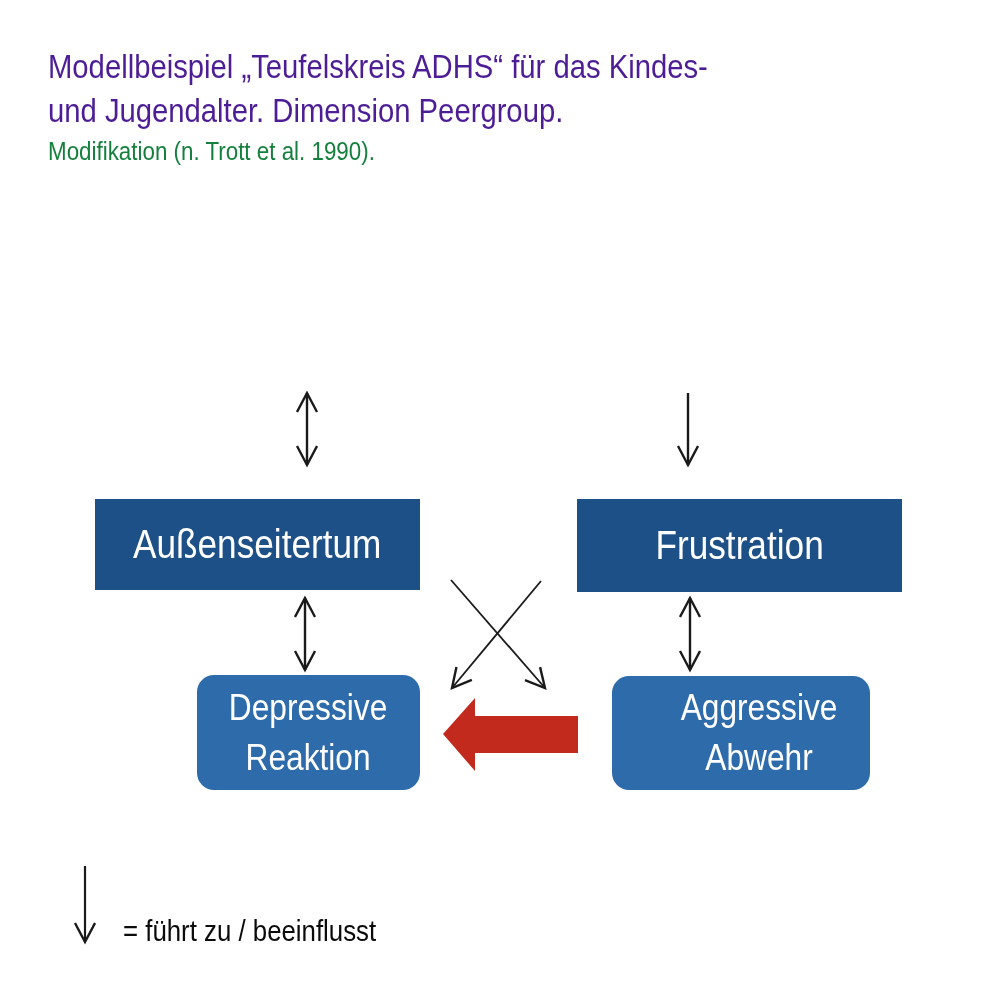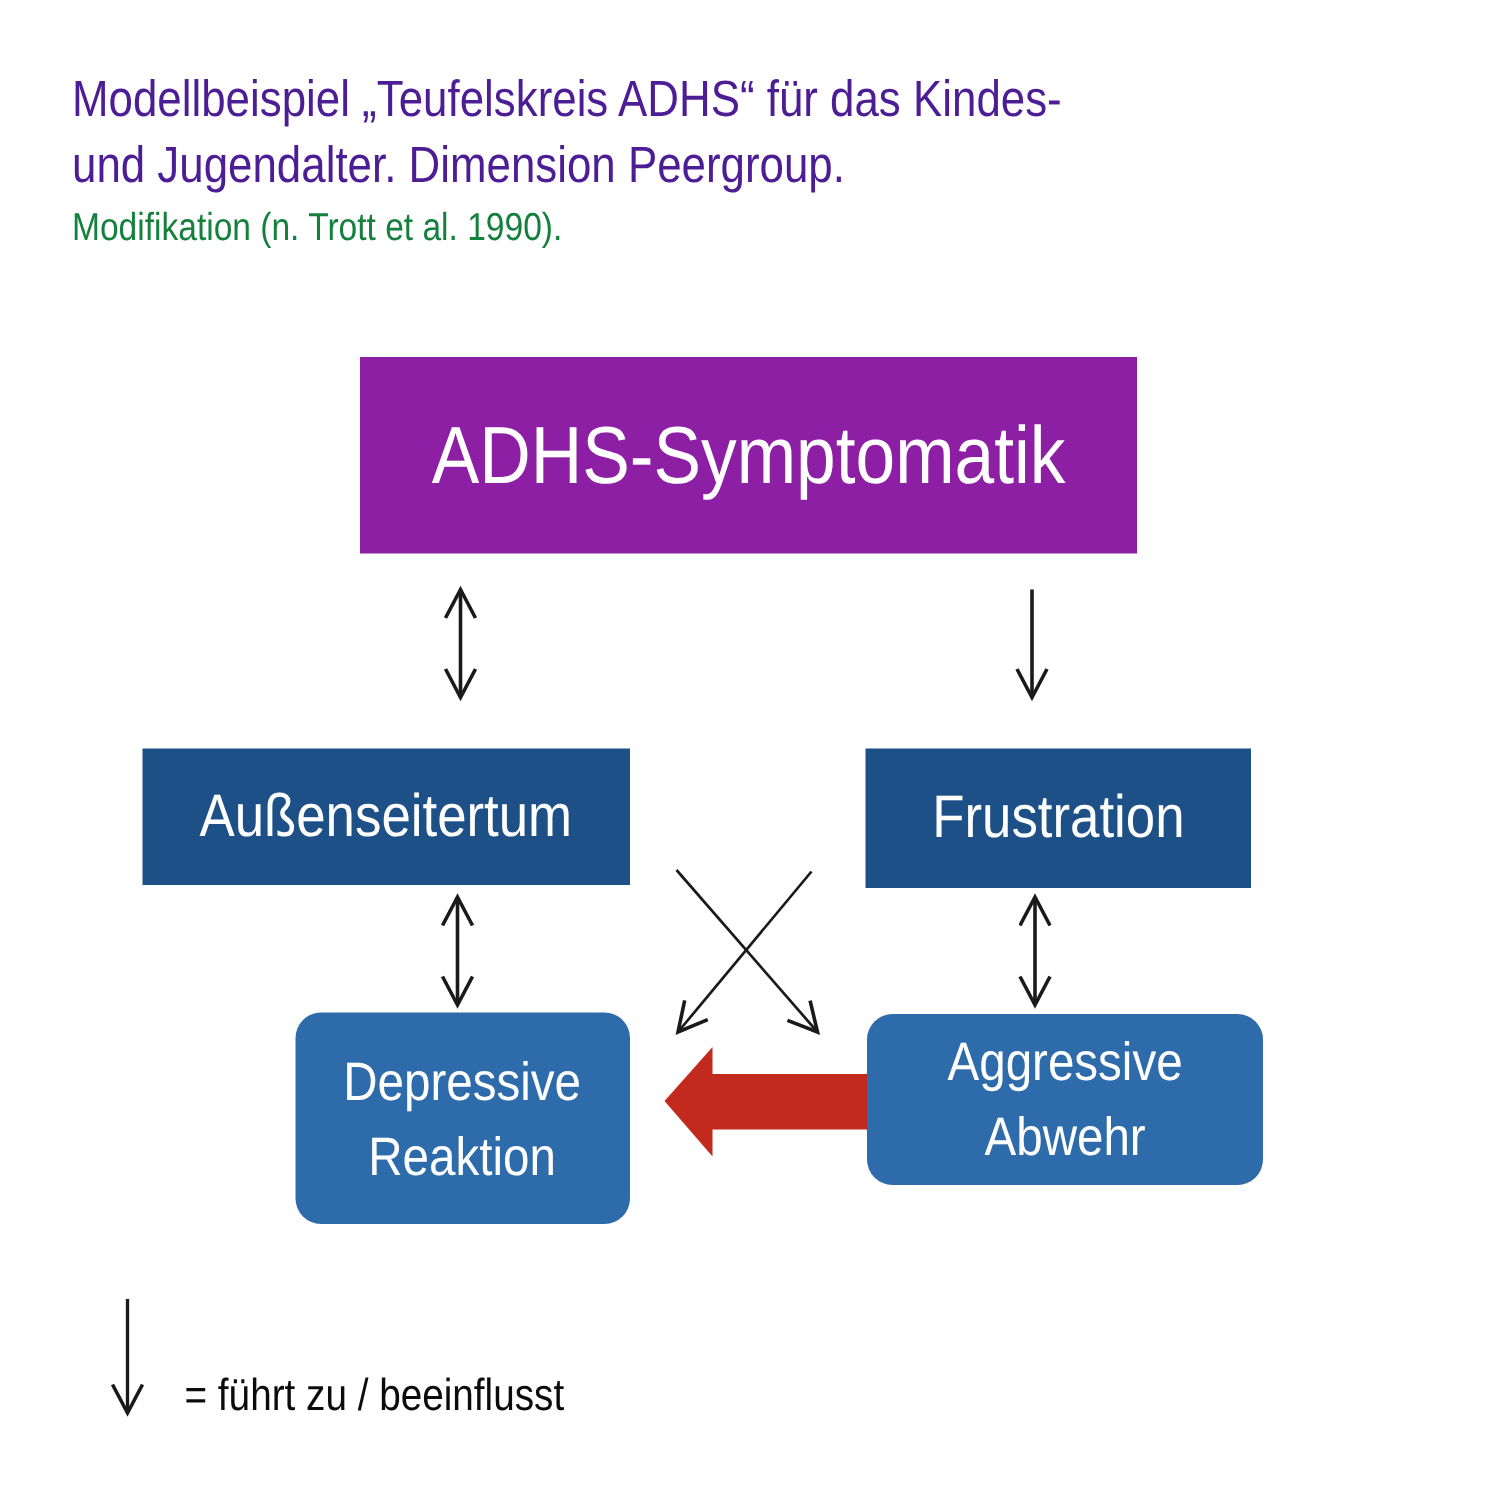--- a/index.html
+++ b/index.html
@@ -12,24 +12,24 @@
   .cond-c{transform:scaleX(0.88);transform-origin:center center;display:inline-block;}
 
   .title-block{position:absolute;left:48px;top:44px;}
   .title-line{font-size:34px;line-height:44px;font-weight:400;color:#4c1d95;}
   .subtitle-line{font-size:26px;line-height:34px;font-weight:400;color:#15803d;margin-top:2px;}
 
   .node{position:absolute;display:flex;align-items:center;justify-content:center;
         color:#ffffff;text-align:center;}
   .node-adhs{left:240px;top:238px;width:518px;height:131px;background:#8C1FA4;font-size:54px;}
   .node-aussen{left:95px;top:499px;width:325px;height:91px;background:#1E5088;font-size:40px;}
-  .node-frust{left:577px;top:499px;width:257px;height:93px;background:#1E5088;font-size:40px;}
+  .node-frust{left:577px;top:499px;width:325px;height:93px;background:#1E5088;font-size:40px;}
   .node-round{background:#2E6BAB;border-radius:17px;font-size:36px;line-height:50px;white-space:pre-line;}
-  .node-depress{left:197px;top:675px;width:223px;height:141px;}
-  .node-aggress{left:578px;top:676px;width:264px;height:114px;}
+  .node-depress{left:197px;top:675px;width:223px;height:115px;}
+  .node-aggress{left:612px;top:676px;width:222px;height:114px;padding-left:36px;}
 
   .arrow-svg{position:absolute;overflow:visible;}
   .legend{position:absolute;left:71px;top:864px;display:flex;align-items:flex-end;gap:24px;}
   .legend-text{font-size:30px;color:#0b0b0b;}
 </style>
 </head>
 <body>
 
 <div class="canvas">
 
@@ -40,23 +40,20 @@
       </marker>
     </defs>
   </svg>
 
   <div class="title-block">
     <div class="title-line"><span class="cond">Modellbeispiel „Teufelskreis ADHS“ für das Kindes-</span></div>
     <div class="title-line"><span class="cond">und Jugendalter. Dimension Peergroup.</span></div>
     <div class="subtitle-line"><span class="cond">Modifikation (n. Trott et al. 1990).</span></div>
   </div>
 
-  <div class="node node-adhs">
-    <span class="cond-c">ADHS-Symptomatik</span>
-  </div>
 
   <div class="node node-aussen">
     <span class="cond-c">Außenseitertum</span>
   </div>
 
   <div class="node node-frust">
     <span class="cond-c">Frustration</span>
   </div>
 
   <div class="node node-round node-depress">

